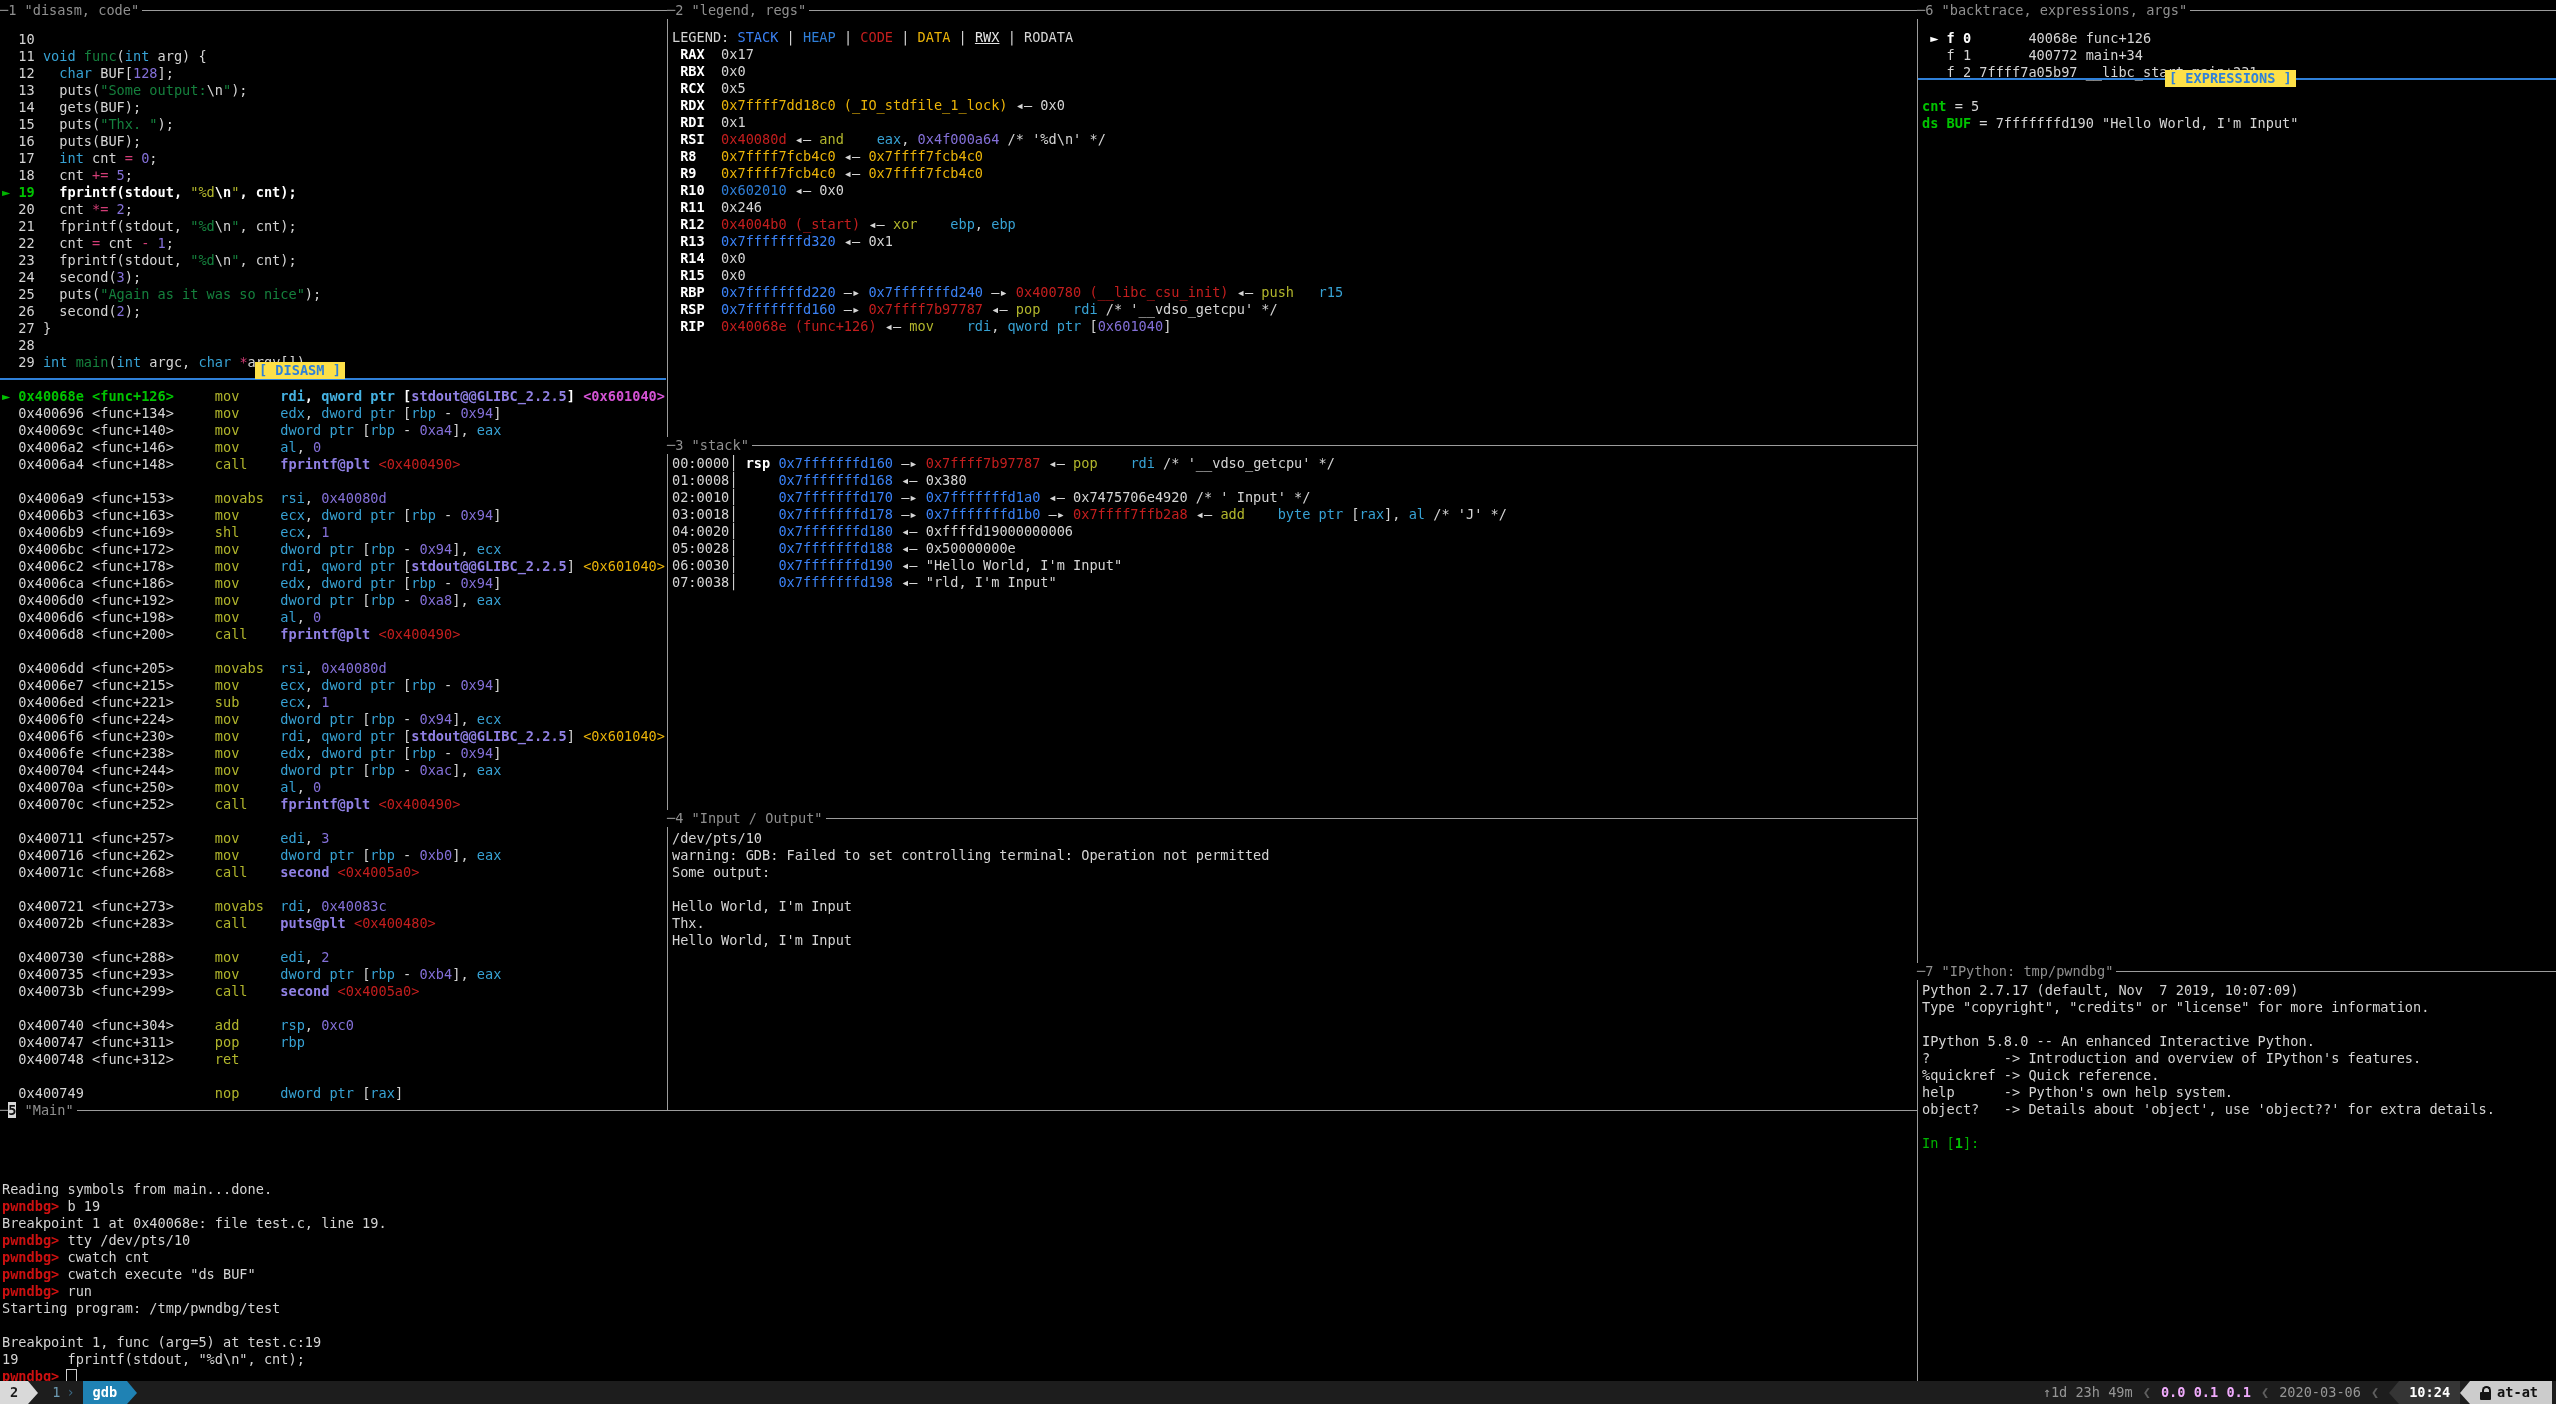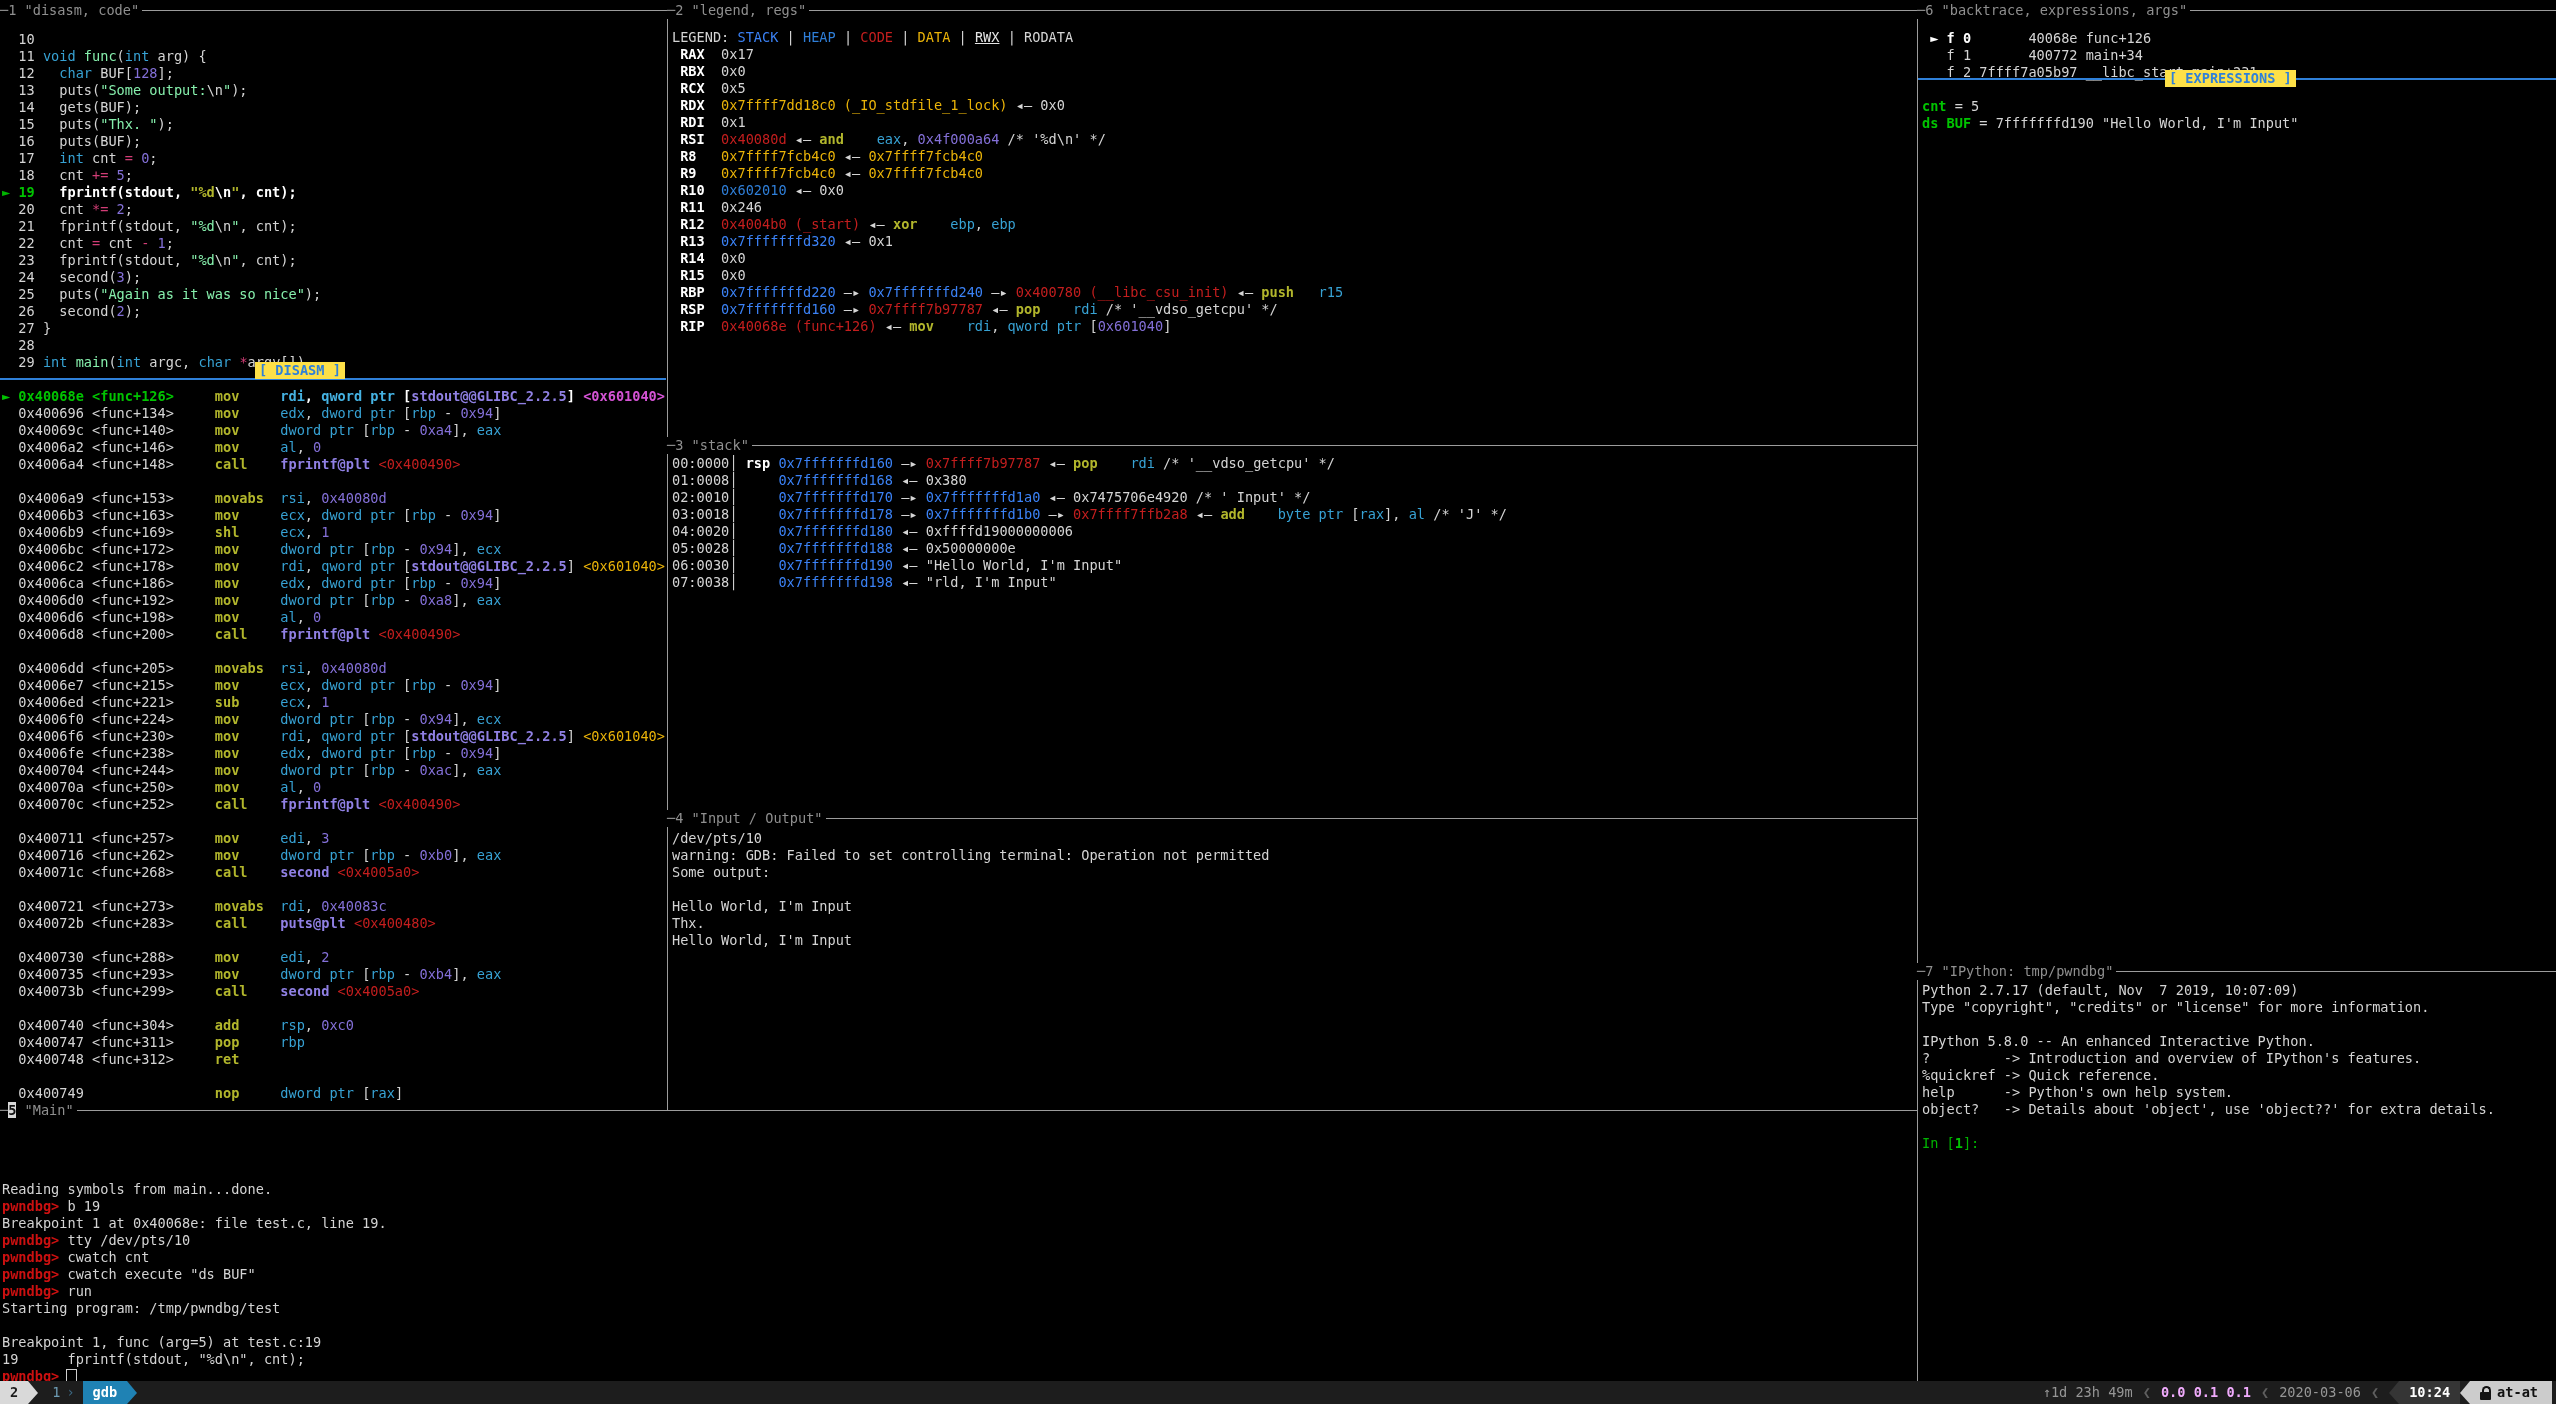--- a/index.html
+++ b/index.html
@@ -8,22 +8,22 @@
   .tl{height:17px;white-space:pre;}
   
   .s-w{color:#d4d4d4}
   .s-W{color:#ffffff;font-weight:700}
   .s-gr{color:#8f8f8f}
   .s-g{color:#00b400}
   .s-G{color:#00c400;font-weight:700}
   .s-r{color:#c41e1e}
   .s-R{color:#cc1010;font-weight:700}
   .s-y{color:#3b82f6}
-  .s-o{color:#86efac}
-  .s-O{color:#b2b62c;font-weight:700}
+  .s-o{color:#15803d}
+  .s-O{color:#b2b62c;font-weight:400}
   .s-c{color:#37a2d4}
   .s-C{color:#45b2e2;font-weight:700}
   .s-p{color:#8470d8}
   .s-P{color:#9080e4;font-weight:700}
   .s-m{color:#eab308}
   .s-M{color:#d453d4;font-weight:700}
   .s-b{color:#2f7fd9}
   .s-pk{color:#d23d76}
   .s-u{color:#e4e4e4;text-decoration:underline}
   .s-rev{background:#d8d8d8;color:#111;font-weight:700}

